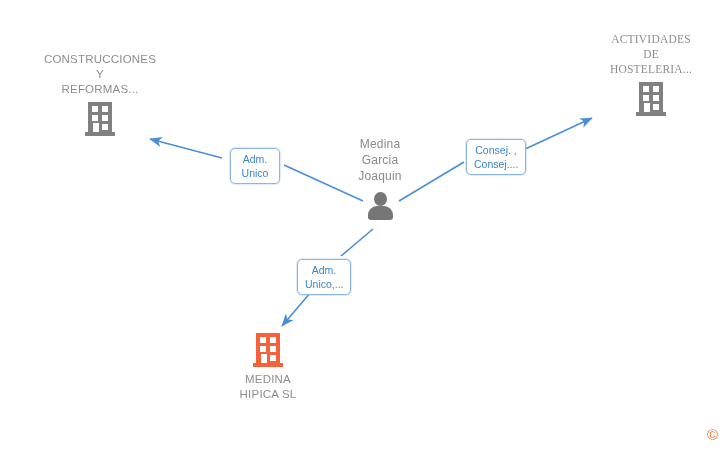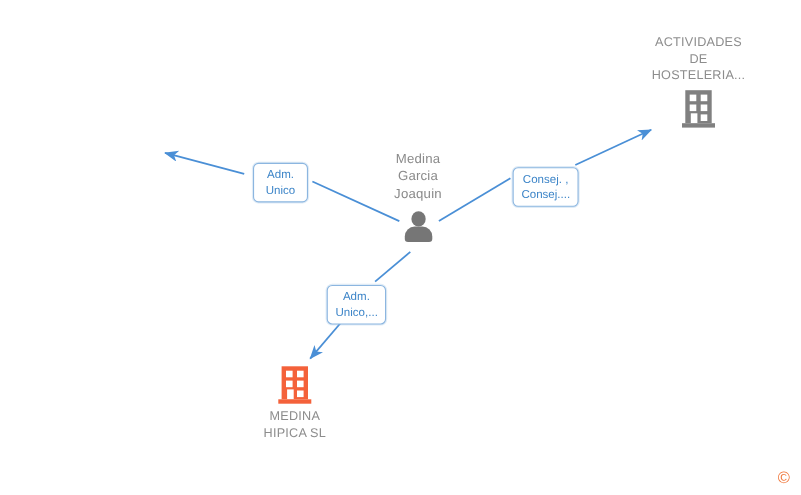--- a/index.html
+++ b/index.html
@@ -173,22 +173,37 @@
       <line x1="399" y1="201" x2="464" y2="162" stroke="#4a8fd6" stroke-width="1.6"></line>
       <line x1="523" y1="150" x2="592" y2="118" stroke="#4a8fd6" stroke-width="1.6" marker-end="url(#arrowhead)"></line>
     </g>
 
     <g>
       <line x1="373" y1="229" x2="341" y2="256" stroke="#4a8fd6" stroke-width="1.6"></line>
       <line x1="311" y1="292" x2="282" y2="326" stroke="#4a8fd6" stroke-width="1.6" marker-end="url(#arrowhead)"></line>
     </g>
   </svg>
 
-
-  <div class="node company" style="left:576px; top:32px; width:118px;">
+  <div class="node company" style="left:40px; top:52px; width:120px;">
+    <div class="node-label label-above">CONSTRUCCIONES
+Y
+REFORMAS...</div>
+    <div class="bld" style="color:#808080;">
+      <div class="body"></div>
+      <div class="win" style="left:7px;  top:4px;"></div>
+      <div class="win" style="left:17px; top:4px;"></div>
+      <div class="win" style="left:7px;  top:13px;"></div>
+      <div class="win" style="left:17px; top:13px;"></div>
+      <div class="win" style="left:17px; top:22px;"></div>
+      <div class="door"></div>
+      <div class="base"></div>
+    </div>
+  </div>
+
+  <div class="node company" style="left:592px; top:32px; width:118px;font-family:Liberation Serif, serif;">
     <div class="node-label label-above">ACTIVIDADES
 DE
 HOSTELERIA...</div>
     <div class="bld" style="color:#808080;">
       <div class="body"></div>
       <div class="win" style="left:7px;  top:4px;"></div>
       <div class="win" style="left:17px; top:4px;"></div>
       <div class="win" style="left:7px;  top:13px;"></div>
       <div class="win" style="left:17px; top:13px;"></div>
       <div class="win" style="left:17px; top:22px;"></div>
@@ -218,21 +233,21 @@
       <div class="door"></div>
       <div class="base"></div>
     </div>
     <div class="node-label label-below">MEDINA
 HIPICA  SL</div>
   </div>
 
   <div class="edge-label" style="left:230px; top:148px; width:34px;">Adm.
 Unico</div>
 
-  <div class="edge-label" style="left:466px; top:152px; width:44px;">Consej. ,
+  <div class="edge-label" style="left:466px; top:139px; width:44px;">Consej. ,
 Consej....</div>
 
   <div class="edge-label" style="left:297px; top:259px; width:38px;">Adm.
 Unico,...</div>
 
   <div id="watermark">
     <span class="cmark">©</span>
   </div>
 
 </div>

